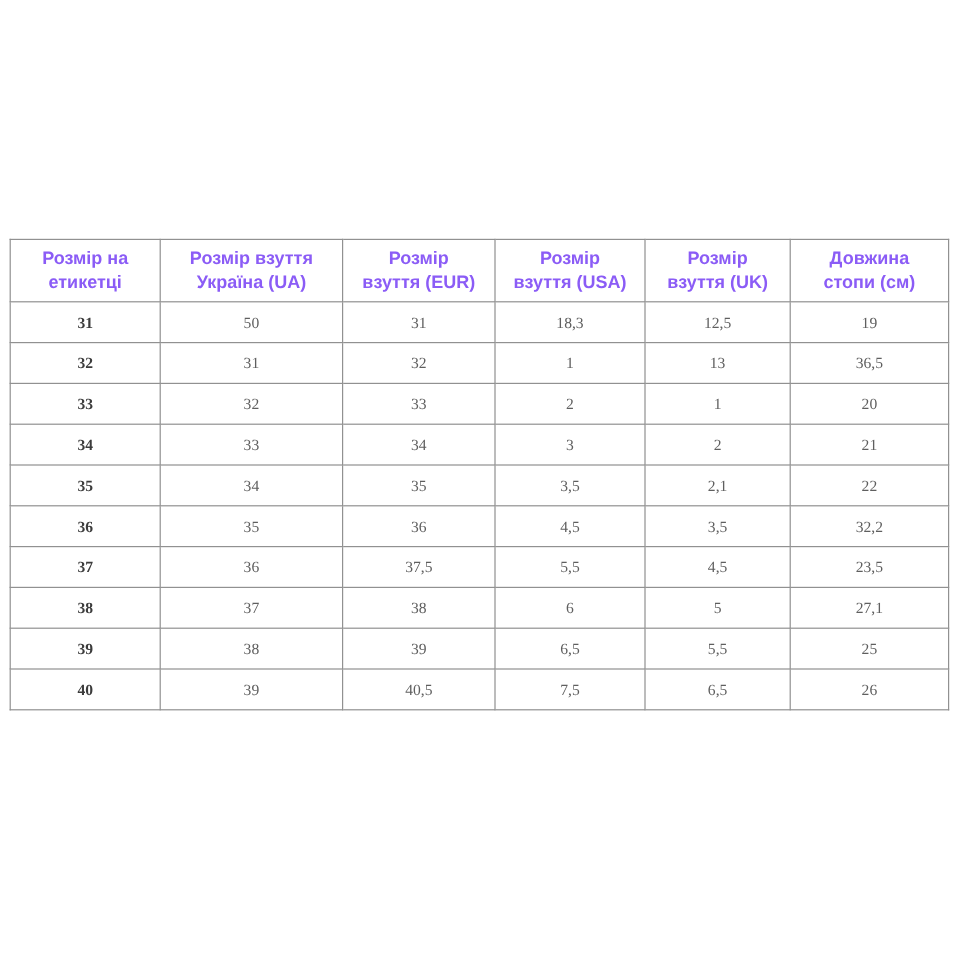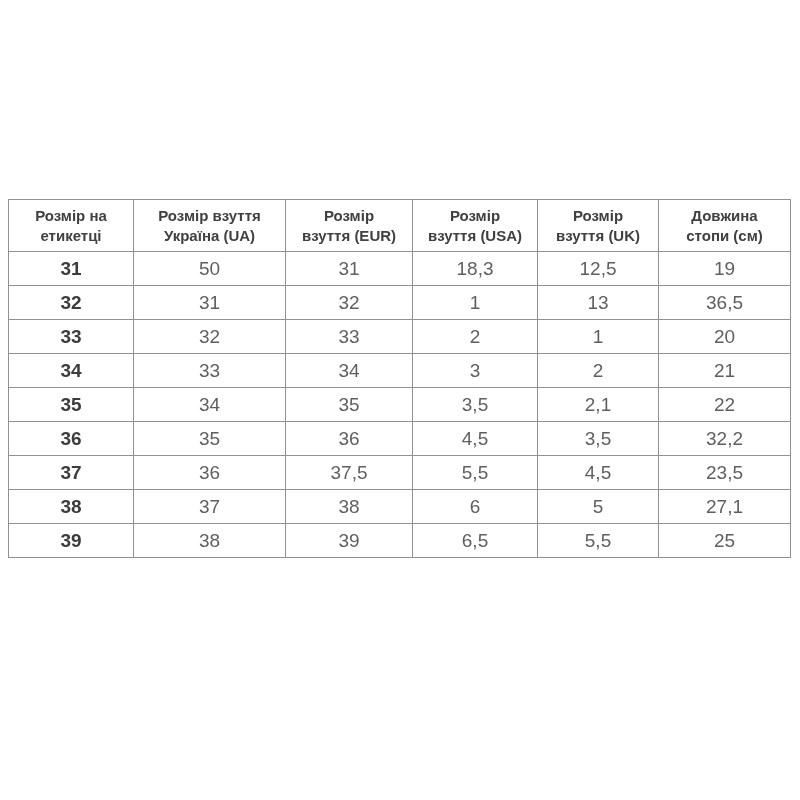--- a/index.html
+++ b/index.html
@@ -30,29 +30,30 @@
   table.size-table td {
     border: 1px solid #919191;
     text-align: center;
     vertical-align: middle;
     padding: 0;
   }
   table.size-table th {
     height: 51px;
     font-size: 15px;
     font-weight: bold;
-    color: #404040;
+    color: #8b5cf6;
     line-height: 1.3;
     white-space: pre-line;
   }
   table.size-table td {
     height: 33px;
-    font-size: 19px;
+    font-size: 13px;
     font-weight: normal;
     color: #5f5f5f;
+    font-family: Liberation Serif, serif;
   }
   table.size-table td:first-child {
     font-weight: bold;
     color: #3c3c3c;
   }
   col.c1 { width: 125px; }
   col.c2 { width: 152px; }
   col.c3 { width: 127px; }
   col.c4 { width: 125px; }
   col.c5 { width: 121px; }
@@ -153,15 +154,23 @@
           <td>27,1</td>
         </tr>
         <tr>
           <td>39</td>
           <td>38</td>
           <td>39</td>
           <td>6,5</td>
           <td>5,5</td>
           <td>25</td>
         </tr>
+        <tr>
+          <td>40</td>
+          <td>39</td>
+          <td>40,5</td>
+          <td>7,5</td>
+          <td>6,5</td>
+          <td>26</td>
+        </tr>
       </tbody>
   </table>
 </div>
 
 </body></html>

